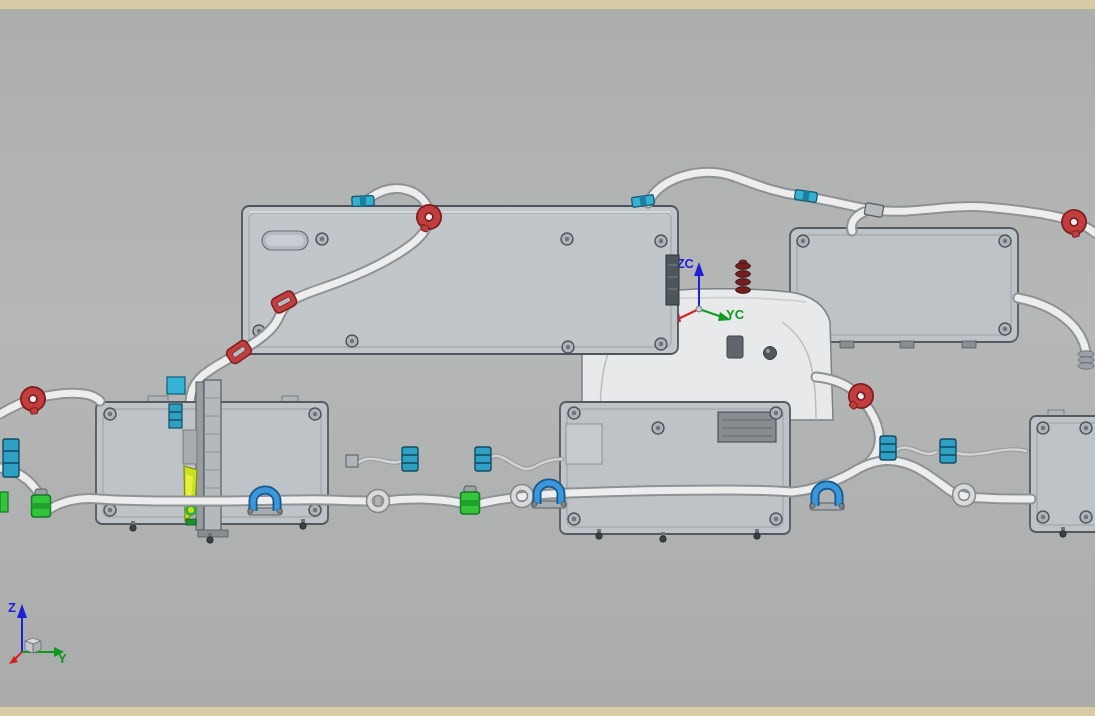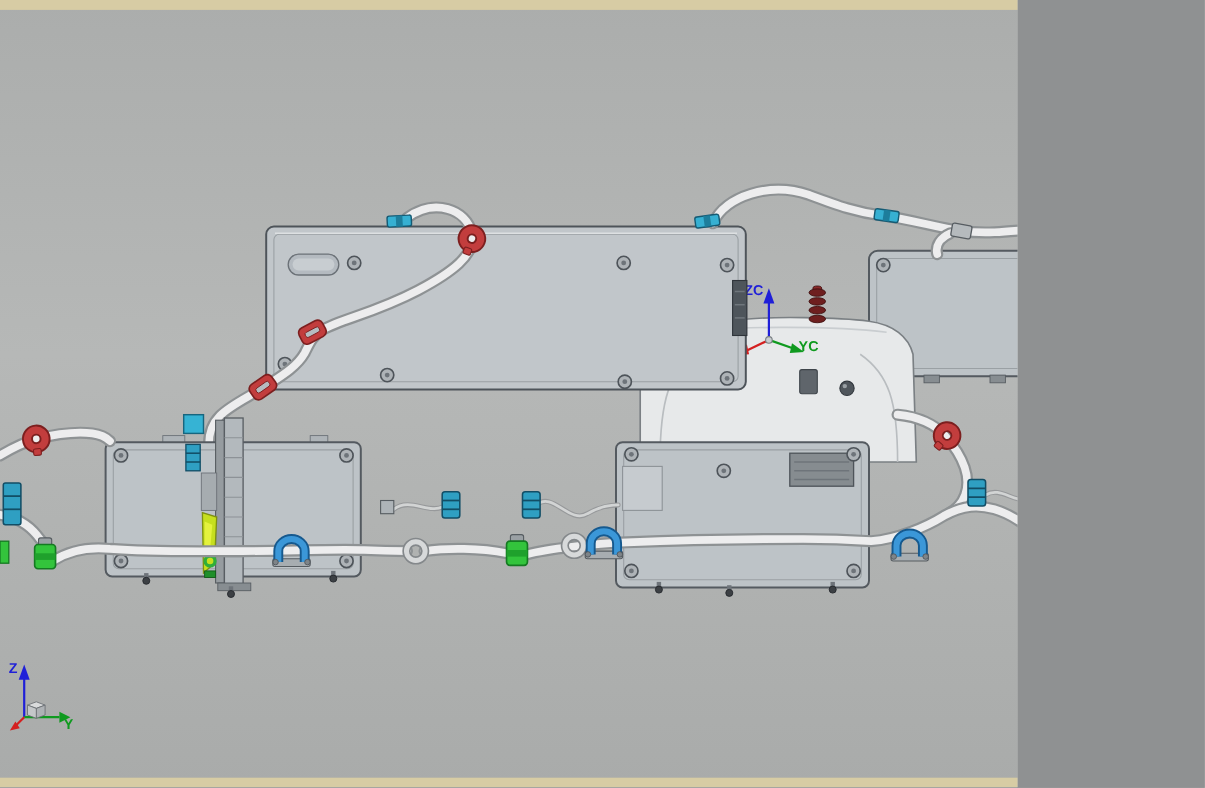--- a/index.html
+++ b/index.html
@@ -1,17 +1,17 @@
 <!DOCTYPE html>
 <html><head>
 <meta charset="utf-8">
 <style>
   html,body{margin:0;padding:0;background:#8f9192;}
   .viewport{
-    position:relative;width:925px;height:716px;overflow:hidden;
+    position:relative;width:1095px;height:716px;overflow:hidden;
     background:#b1b3b2;font-family:"Liberation Sans",sans-serif;
   }
   svg{display:block;}
   .tube-o{fill:none;stroke:#8e9294;stroke-width:11;stroke-linecap:round;}
   .tube-f{fill:none;stroke:#ededee;stroke-width:7;stroke-linecap:round;}
   .wire-o{fill:none;stroke:#97999b;stroke-width:4.5;stroke-linecap:round;}
   .wire-f{fill:none;stroke:#d2d4d4;stroke-width:2.5;stroke-linecap:round;}
   .axis-label{font-family:"Liberation Sans",sans-serif;font-size:13px;font-weight:600;}
   .box{fill:#bdc3c7;stroke:#545a60;stroke-width:1.8;}
   .box-inset{fill:none;stroke:#9aa0a4;stroke-width:1;}

